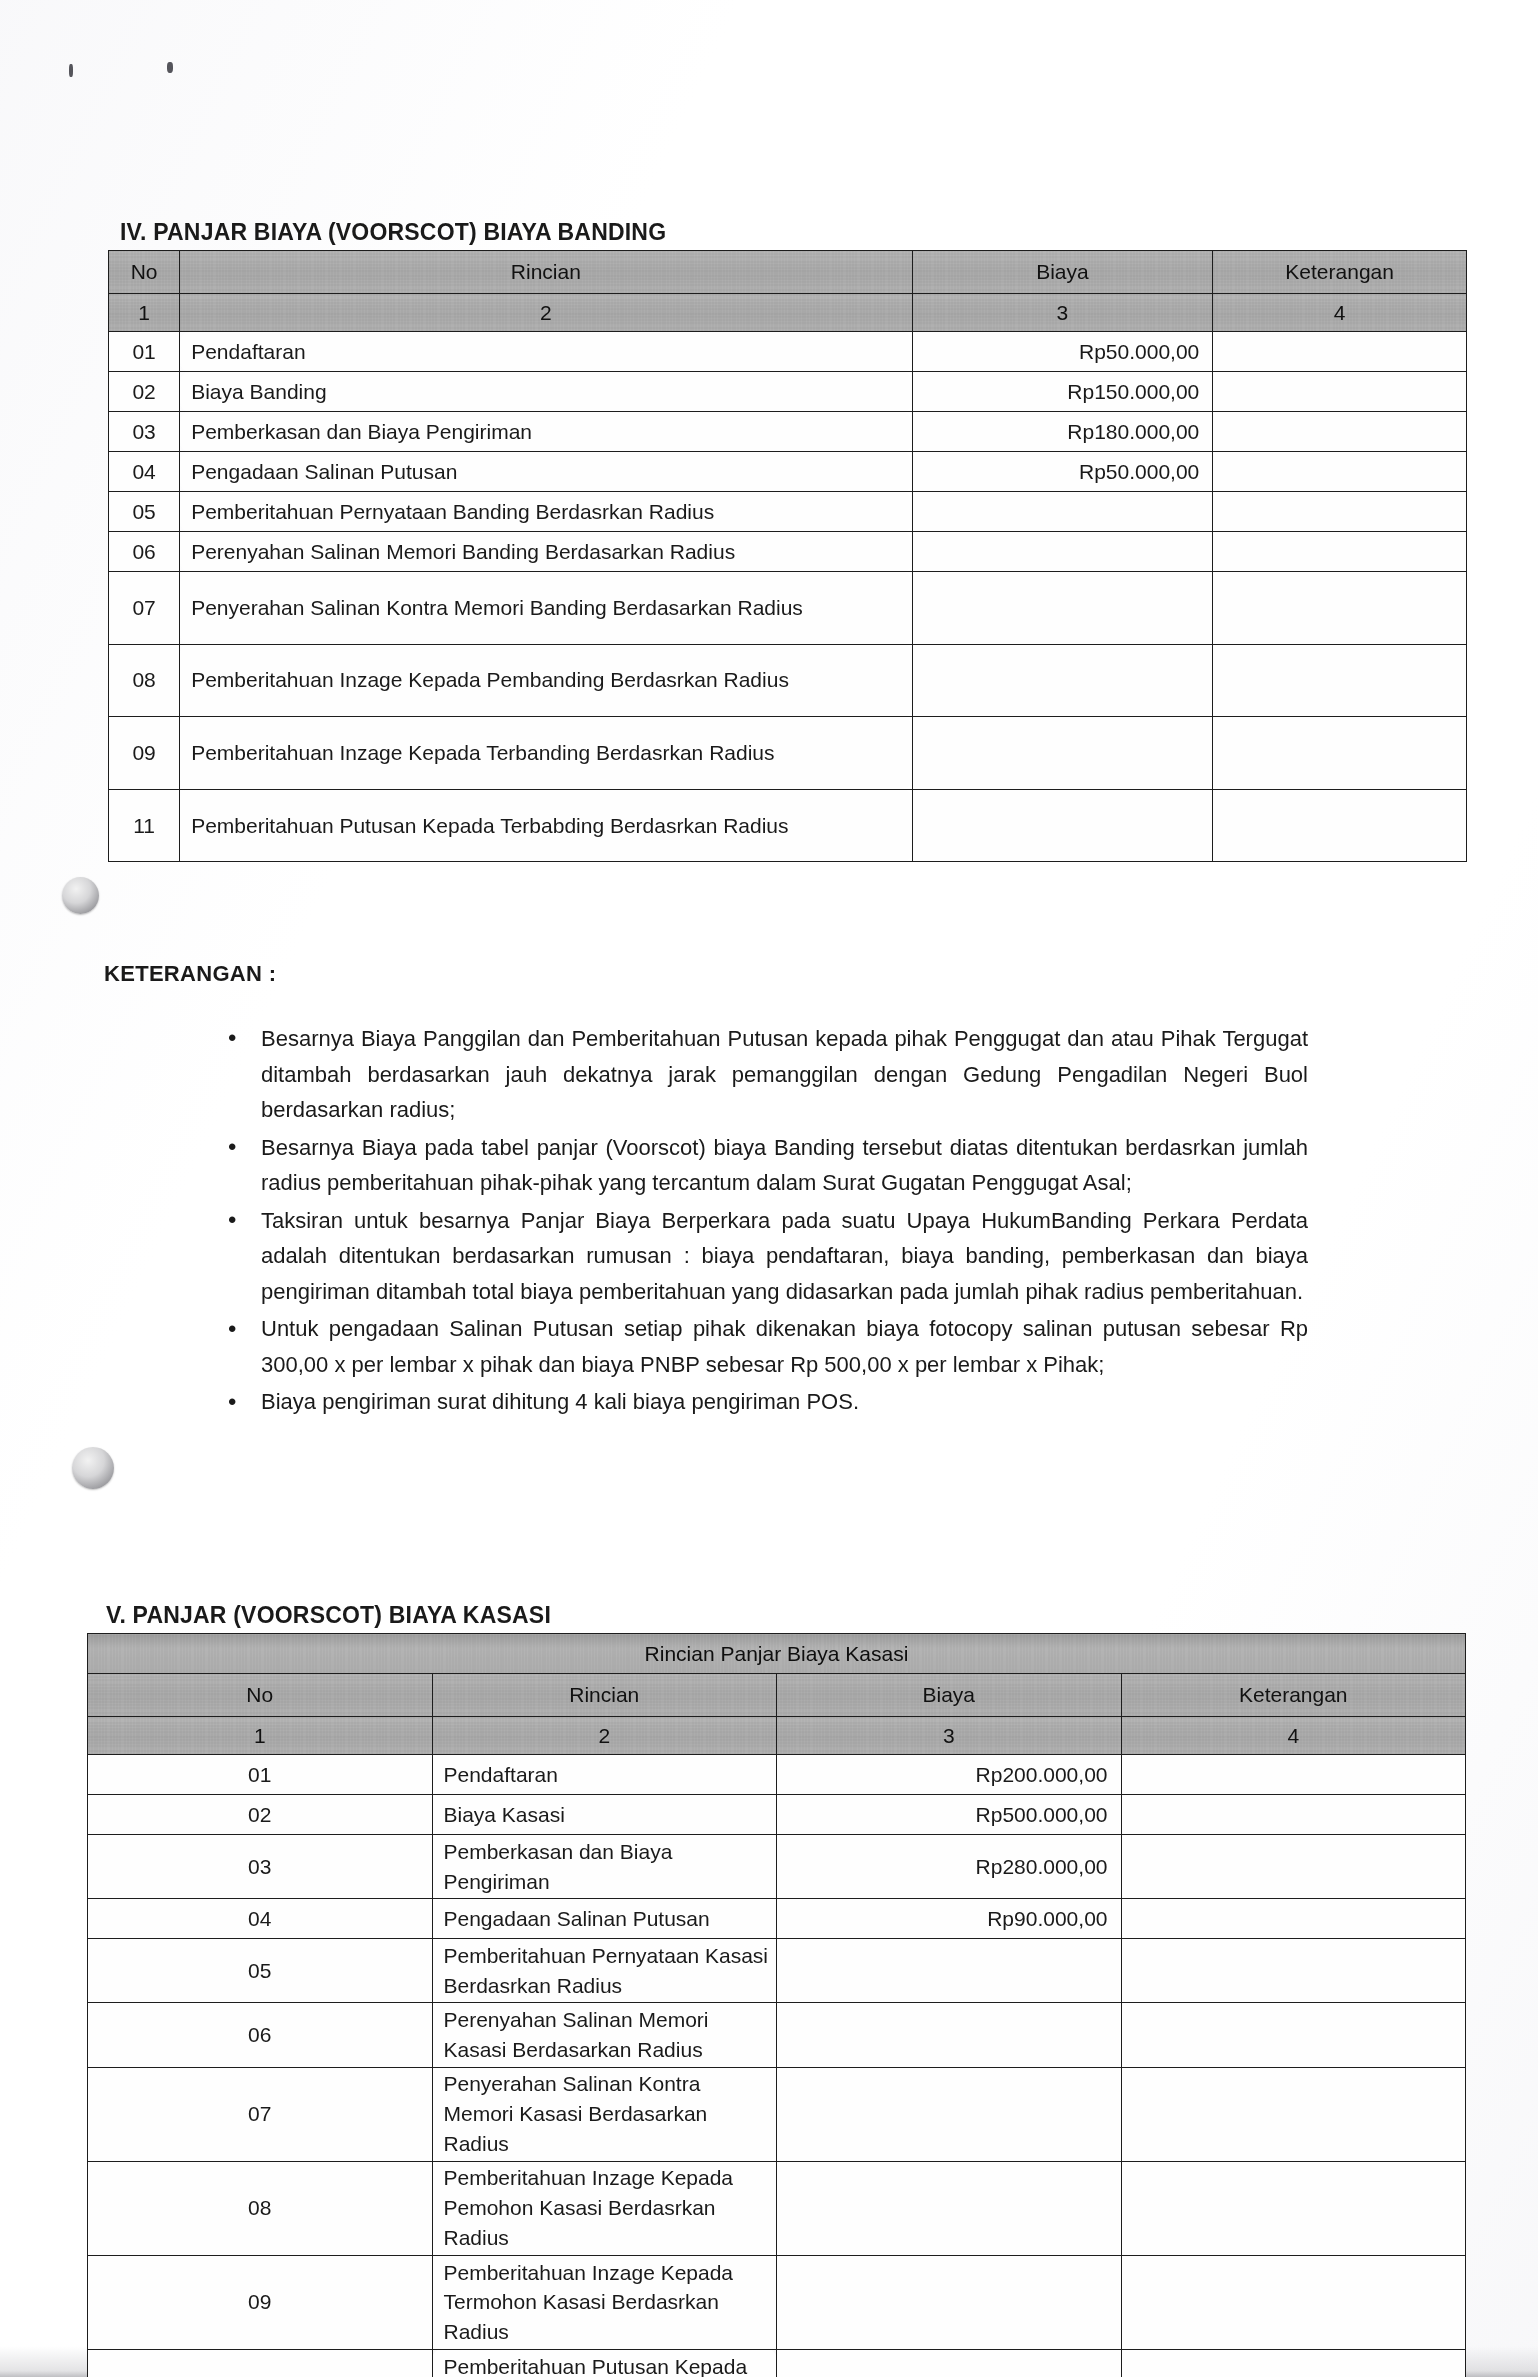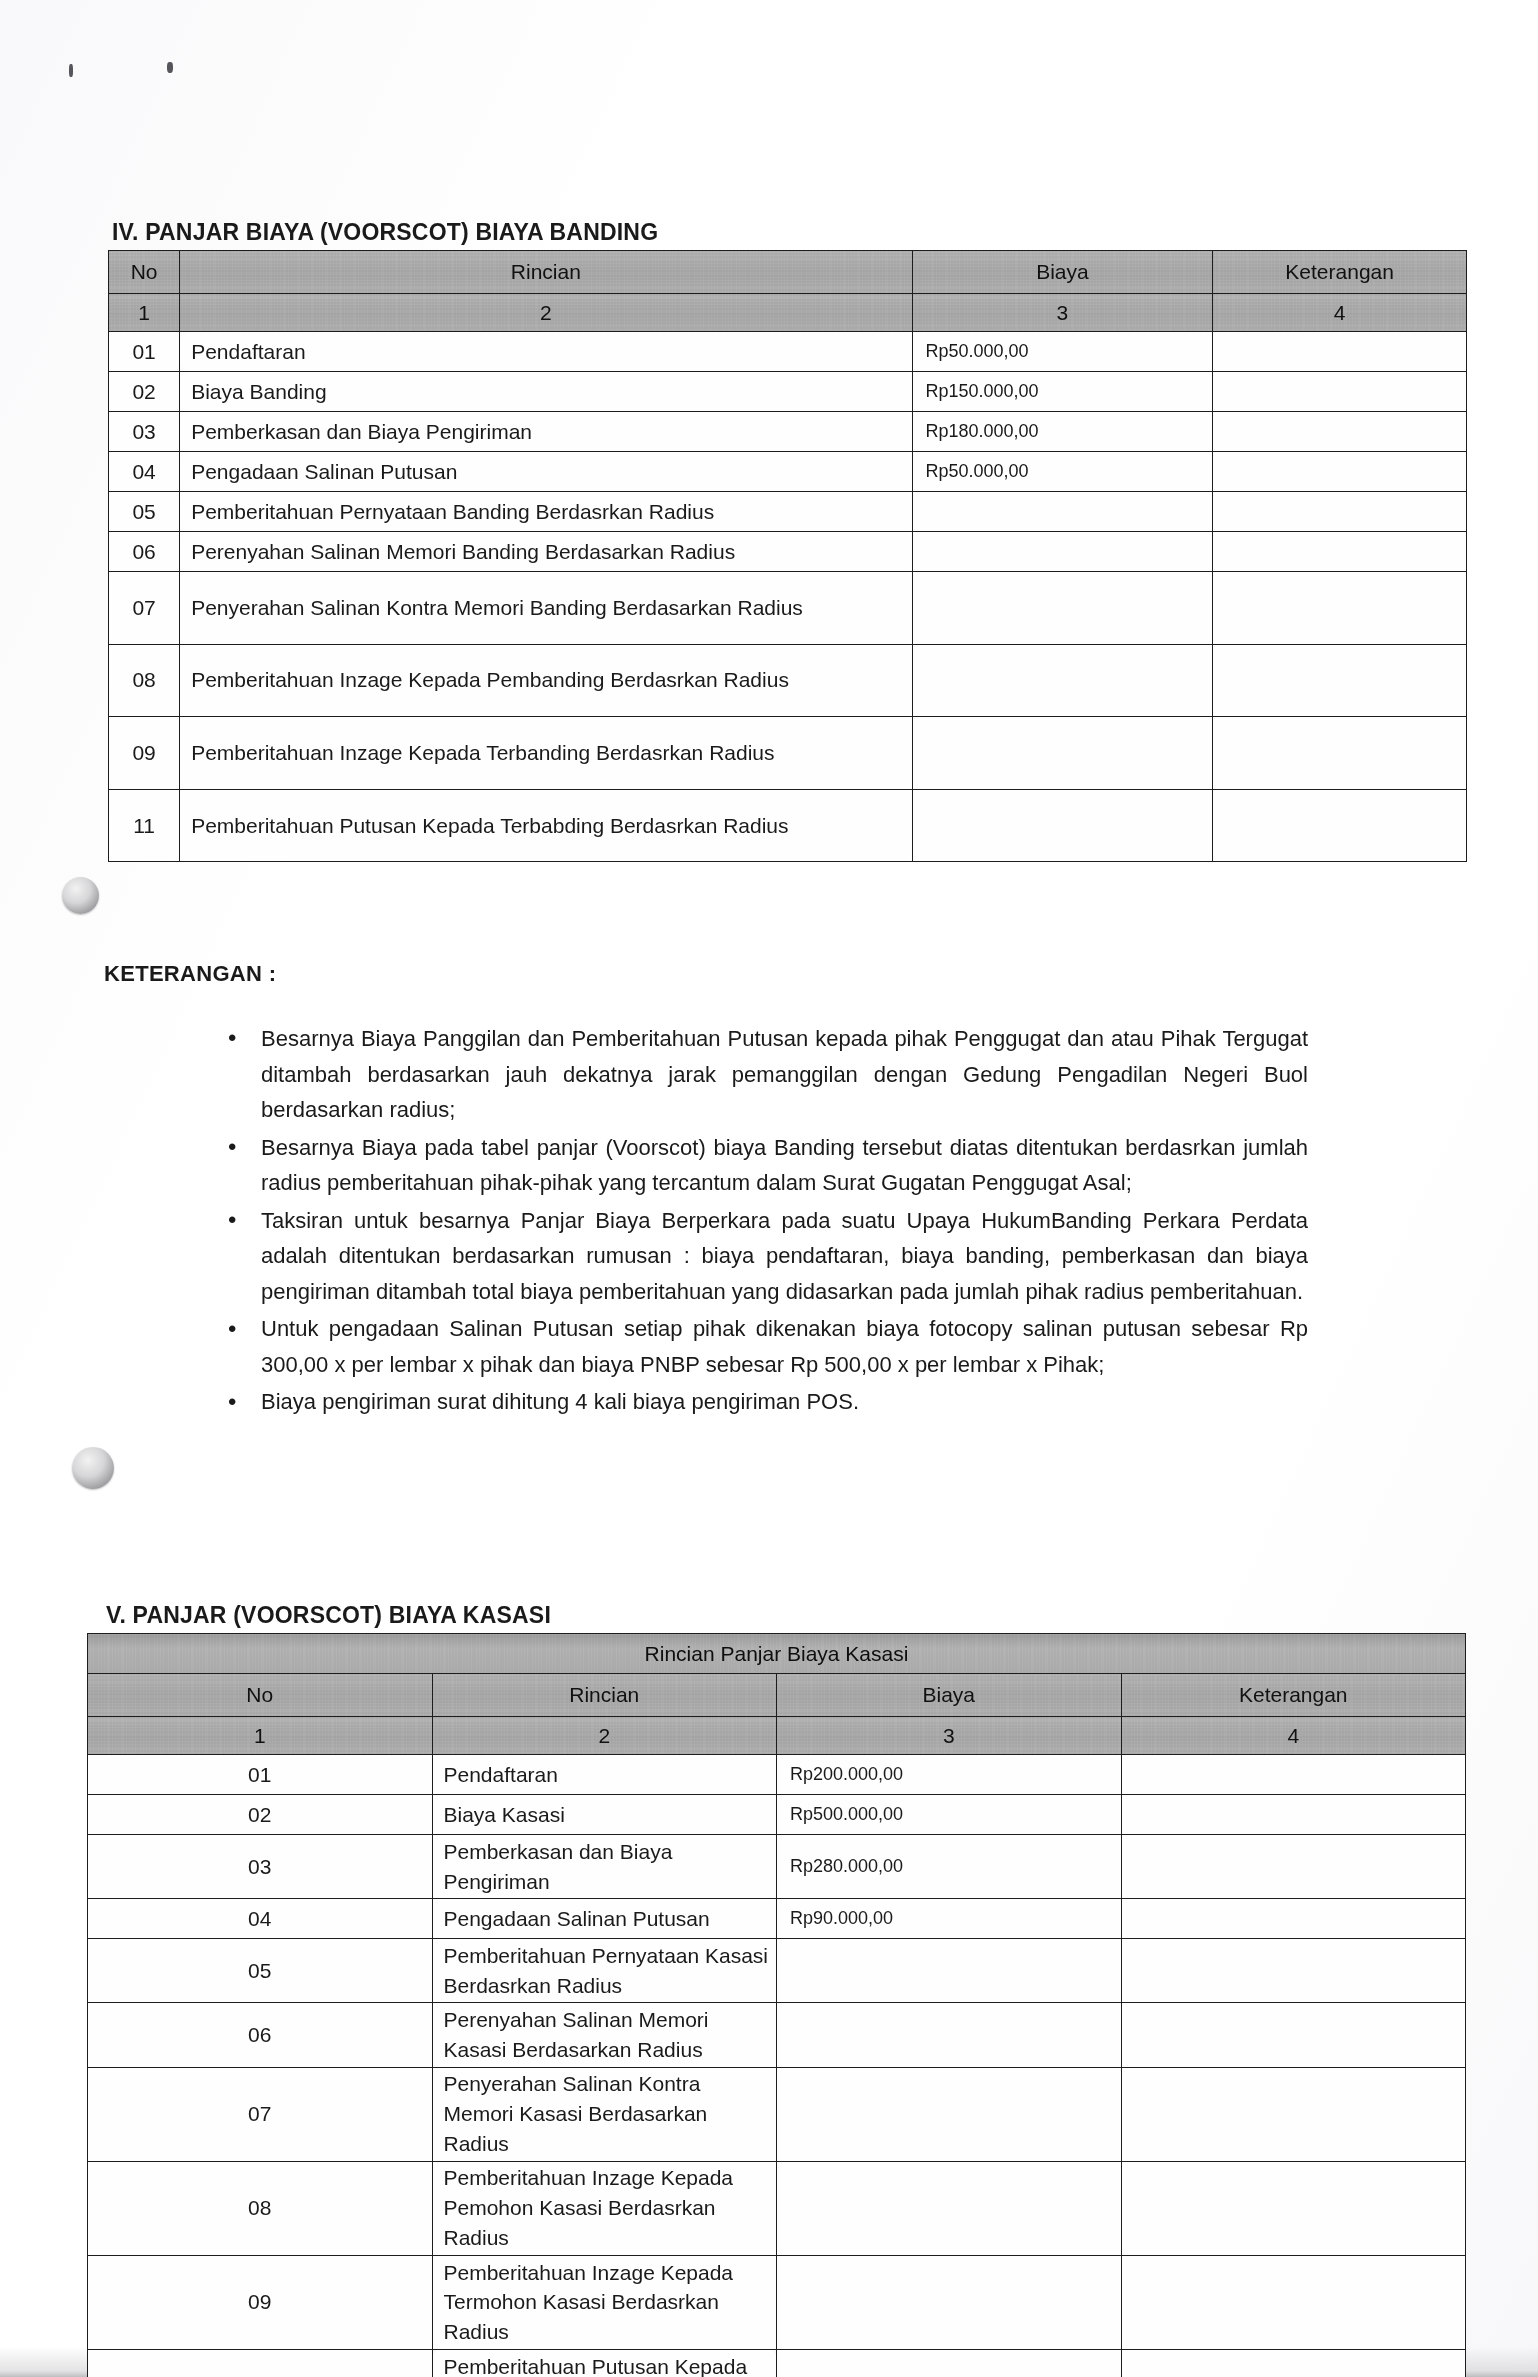--- a/index.html
+++ b/index.html
@@ -55,21 +55,21 @@
   }
 
   
   .section-title {
     position: absolute;
     font-weight: bold;
     font-size: 23px;
     letter-spacing: 0.2px;
     white-space: nowrap;
   }
-  #title-banding { left: 112px; top: 219px; }
+  #title-banding { left: 120px; top: 219px; }
   #title-kasasi  { left: 106px; top: 1602px; }
 
   .keterangan-label {
     position: absolute;
     left: 104px;
     top: 961px;
     font-weight: bold;
     font-size: 22px;
     letter-spacing: 0.3px;
   }
@@ -145,24 +145,24 @@
     border-radius: 10px;
   }
   td.cell-rin.two-line { height: 68px; }
   td.cell-bia {
     padding: 0 13px 0 0;
     height: 39px;
     position: relative;
   }
   .biaya-wrap {
     display: flex;
-    justify-content: flex-start;
+    justify-content: flex-end;
     align-items: center;
     padding-left: 13px;
-    font-size: 18px;
+    font-size: 21px;
   }
   .rp { letter-spacing: 0; }
   .amount { font-variant-numeric: tabular-nums; }
   td.cell-ket { height: 39px; }
 
   
   .notes {
     position: absolute;
     left: 217px;
     top: 1021px;

